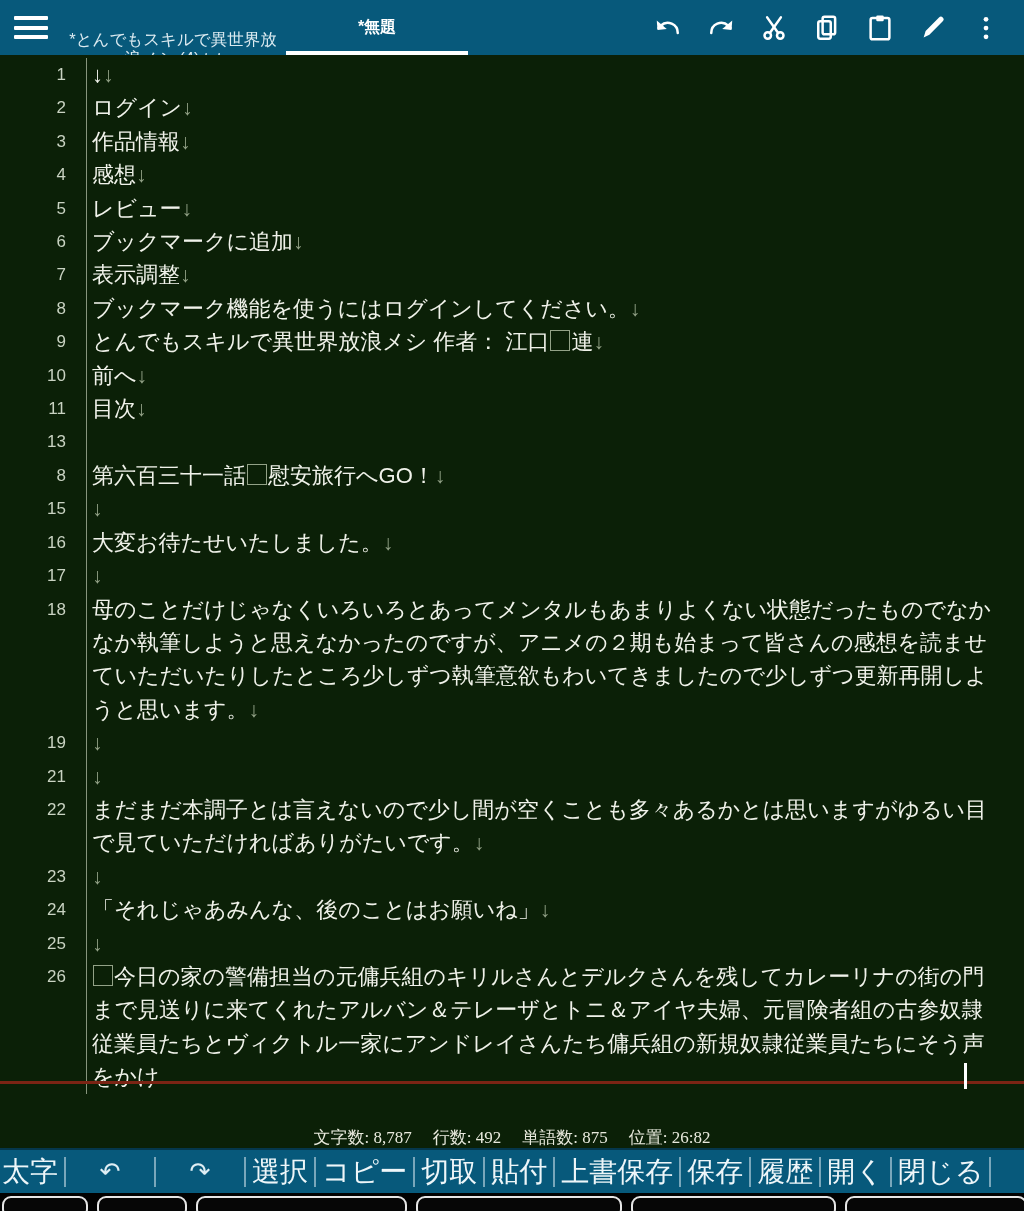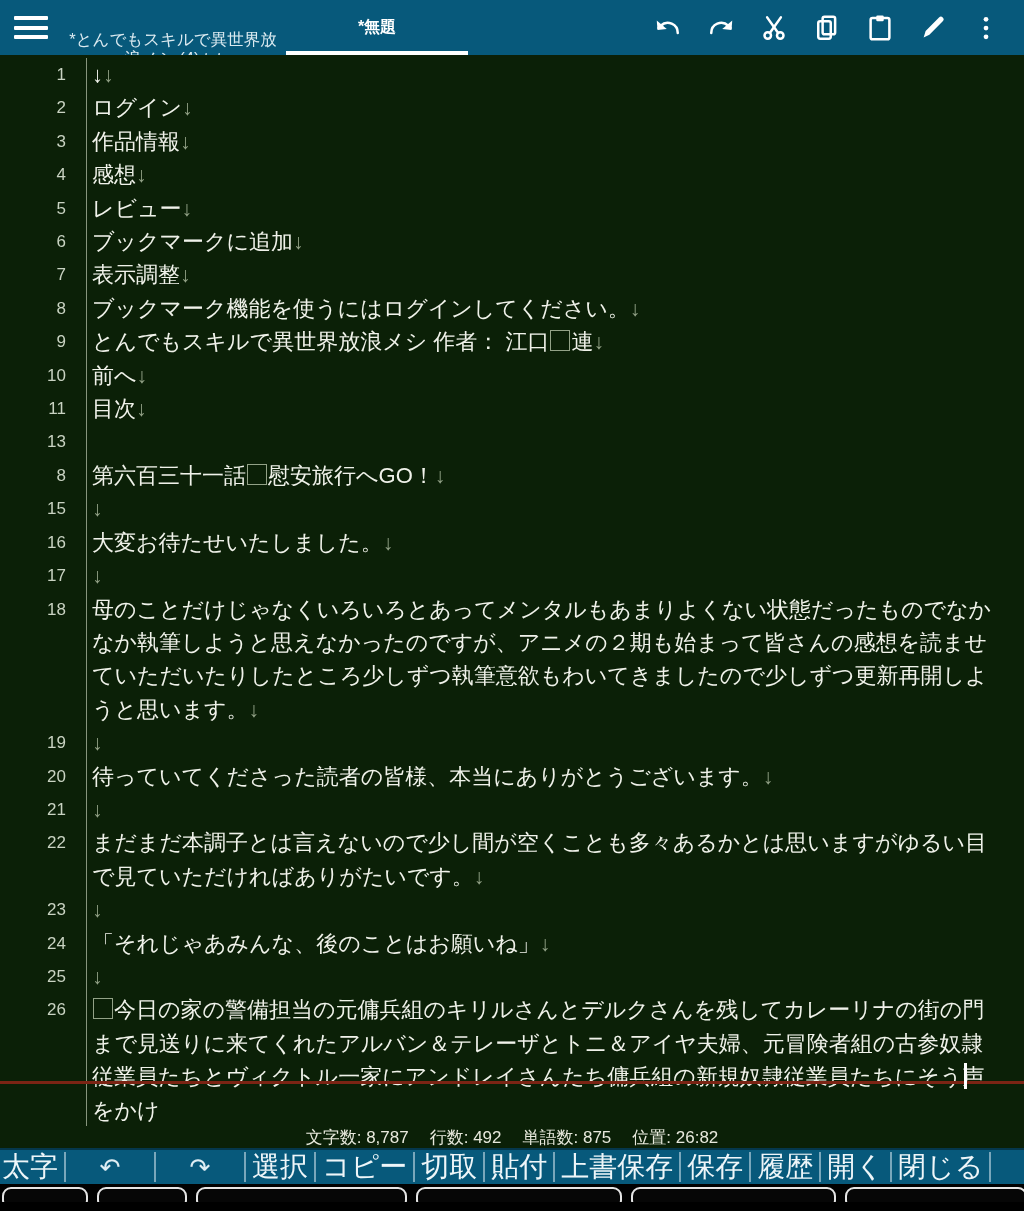--- a/index.html
+++ b/index.html
@@ -37,23 +37,23 @@
           color:var(--line_number);border-right:1px solid var(--gutter_line);}
   .content{flex:0 0 911px;max-width:911px;padding-left:5px;font-size:22px;line-height:33.4px;
            word-break:break-all;white-space:pre-wrap;}
   .eol{color:var(--whitespace_mark);font-size:21px;}
   .tofu{display:inline-block;width:20px;height:21px;border:1.5px solid var(--whitespace_mark);
         vertical-align:-2px;margin:0 1px;}
   .caret{position:absolute;left:964px;top:1008px;width:3px;height:26px;background:var(--caret);}
   .cline{position:absolute;left:0;width:1024px;top:1026px;height:3px;background:var(--current_line_underline);}
   
   .statusbar{height:22px;background:var(--editor_bg);color:var(--status_text);font-size:17px;
-             display:flex;justify-content:center;align-items:flex-start;gap:21px;}
-  
-  .toolbar{height:36px;background:var(--topbar_bg);border-top:2px solid #05374c;
+             display:flex;justify-content:center;align-items:flex-start;gap:21px;font-family:Liberation Serif, serif;}
+  
+  .toolbar{height:45px;background:var(--topbar_bg);border-top:2px solid #05374c;
            display:flex;align-items:center;overflow:hidden;}
   .tb-item{font-size:28px;color:var(--toolbar_text);padding:0 6px;white-space:nowrap;cursor:pointer;flex:none;}
   .tb-item.first{padding-left:2px;}
   .tb-icon{width:88px;text-align:center;font-size:25px;color:#dfeef4;font-family:"DejaVu Sans",sans-serif;}
   .tb-sep{width:2px;height:30px;background:#a9c9d7;opacity:.7;flex:none;}
   
   .keyboard{height:18px;background:#010101;display:flex;gap:9px;padding:3px 2px 0;overflow:hidden;}
   .key{height:22px;background:#060606;border:2px solid #e5e5e5;border-radius:9px;flex:none;cursor:pointer;}
 </style>
 </head>
@@ -185,24 +185,20 @@
         <span class="gutter">17</span>
         <span class="content"><span class="eol">↓</span></span>
       </div>
       <div class="editor-line">
         <span class="gutter">18</span>
         <span class="content">母のことだけじゃなくいろいろとあってメンタルもあまりよくない状態だったものでなかなか執筆しようと思えなかったのですが、アニメの２期も始まって皆さんの感想を読ませていただいたりしたところ少しずつ執筆意欲もわいてきましたので少しずつ更新再開しようと思います。<span class="eol">↓</span></span>
       </div>
       <div class="editor-line">
         <span class="gutter">19</span>
         <span class="content"><span class="eol">↓</span></span>
-      </div>
-      <div class="editor-line">
-        <span class="gutter">20</span>
-        <span class="content">待っていてくださった読者の皆様、本当にありがとうございます。<span class="eol">↓</span></span>
       </div>
       <div class="editor-line">
         <span class="gutter">21</span>
         <span class="content"><span class="eol">↓</span></span>
       </div>
       <div class="editor-line">
         <span class="gutter">22</span>
         <span class="content">まだまだ本調子とは言えないので少し間が空くことも多々あるかとは思いますがゆるい目で見ていただければありがたいです。<span class="eol">↓</span></span>
       </div>
       <div class="editor-line">

